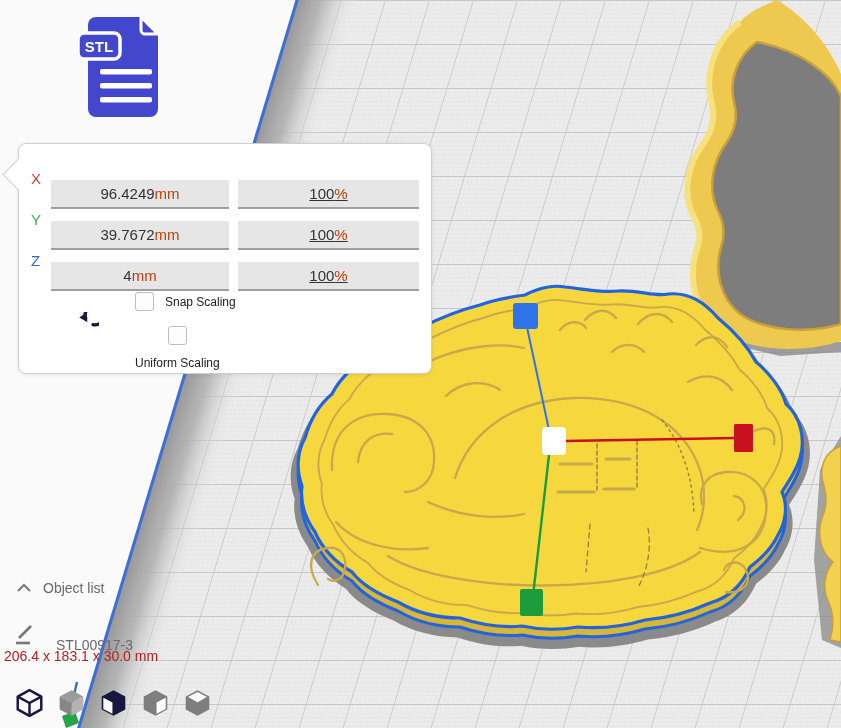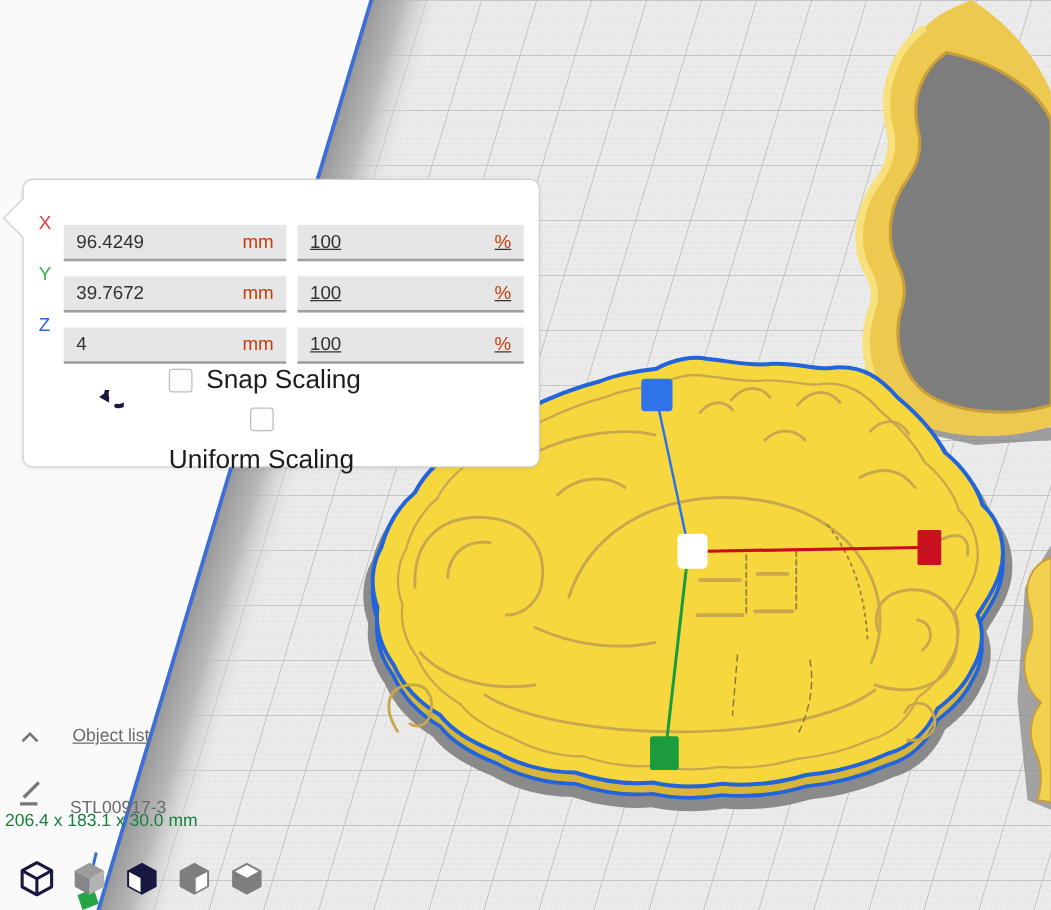--- a/index.html
+++ b/index.html
@@ -25,39 +25,39 @@
     position:absolute;left:-12px;top:19px;width:22px;height:22px;background:#fff;
     border-left:1px solid #cfcfcf;border-bottom:1px solid #cfcfcf;
     transform:rotate(45deg);
   }
   .axis-row{position:absolute;left:12px;height:31px;display:flex;align-items:center;}
   .axis-row.row-x{top:19px;} .axis-row.row-y{top:60px;} .axis-row.row-z{top:101px;}
   .axis-label{width:20px;font-size:15px;font-weight:400;}
   .axis-label.x{color:#e23b3b;} .axis-label.y{color:#3bb14a;} .axis-label.z{color:#3065e0;}
   .field{
     background:#e6e6e6;border-bottom:2px solid #9f9f9f;height:29px;
-    display:flex;align-items:center;justify-content:space-between;
+    display:flex;align-items:center;justify-content:center;
     padding:0 10px;box-sizing:border-box;font-size:15px;color:#333;margin-top:32px;
   }
   .field.mm{width:178px;margin-left:0;}
   .field.pct{width:181px;margin-left:9px;text-decoration:underline;}
   .field .unit{color:#c2410c;}
   .reset-btn{position:absolute;left:50px;top:168px;width:30px;height:32px;cursor:pointer;}
   .cb-row{position:absolute;left:116px;display:flex;align-items:center;gap:11px;}
   .cb-row.first{top:148px;} .cb-row.second{top:182px;flex-direction:column;}
   .checkbox{width:17px;height:17px;background:#fdfdfd;border:1px solid #bdbdbd;border-radius:3px;}
-  .cb-label{font-size:21px;color:#1c1c1c;}
+  .cb-label{font-size:12px;color:#1c1c1c;}
 
   
   .object-list{position:absolute;left:0;top:576px;width:280px;color:#6b6b6b;}
-  .ol-header{position:absolute;left:16px;top:4px;display:flex;align-items:flex-end;gap:26px;text-decoration:underline;}
+  .ol-header{position:absolute;left:16px;top:4px;display:flex;align-items:center;gap:11px;}
   .ol-header .label{font-size:14px;color:#696969;}
   .ol-item{position:absolute;left:14px;top:38px;display:flex;align-items:center;gap:20px;}
   .ol-item .label{font-size:14px;color:#696969;margin-top:23px;}
-  .ol-dims{position:absolute;left:4px;top:72px;font-size:14px;color:#15803d;}
+  .ol-dims{position:absolute;left:4px;top:72px;font-size:14px;color:#b91c1c;}
 
   
   .view-toolbar{position:absolute;left:14px;top:688px;display:flex;gap:11px;}
   .view-btn{width:31px;height:30px;cursor:pointer;}
 </style>
 </head>
 <body>
 
 <div id="viewport">
 
@@ -169,20 +169,31 @@
         <line x1="549" y1="455" x2="533" y2="596" stroke="#1a9c3c" stroke-width="2.4"></line>
         <line x1="566" y1="441" x2="735" y2="438" stroke="#c90f1f" stroke-width="2.6"></line>
         <rect x="513" y="303" width="25" height="26" rx="3" fill="#2e74e8"></rect>
         <rect x="734" y="424" width="19" height="28" rx="1.5" fill="#c8101e"></rect>
         <rect x="520" y="589" width="23" height="27" rx="2" fill="#1d9c3e"></rect>
         <rect x="542" y="427" width="24" height="28" rx="4" fill="#ffffff"></rect>
       </g>
     </g>
   </svg>
 
+  <div class="stl-icon">
+    <svg width="90" height="110" viewBox="0 0 90 110">
+      <path d="M18 5 h46 l16 16 v76 a8 8 0 0 1 -8 8 h-54 a8 8 0 0 1 -8 -8 v-84 a8 8 0 0 1 8 -8 z" fill="#4347cd"></path>
+      <path d="M63 5 l17 17 h-13 a4 4 0 0 1 -4 -4 z" fill="#4347cd" stroke="#ffffff" stroke-width="3"></path>
+      <rect x="22" y="57" width="52" height="5.5" rx="2" fill="#ffffff"></rect>
+      <rect x="22" y="71" width="52" height="5.5" rx="2" fill="#ffffff"></rect>
+      <rect x="22" y="85" width="52" height="5.5" rx="2" fill="#ffffff"></rect>
+      <rect x="0" y="21" width="42" height="26" rx="6" fill="#4347cd" stroke="#ffffff" stroke-width="3.5"></rect>
+      <text x="21" y="40" text-anchor="middle" font-family="Liberation Sans, sans-serif" font-size="15" font-weight="bold" fill="#ffffff">STL</text>
+    </svg>
+  </div>
 
   <div class="scale-panel">
     <div class="notch"></div>
 
     <div class="axis-row row-x">
       <span class="axis-label x">X</span>
       <div class="field mm">
         <span>96.4249</span>
         <span class="unit">mm</span>
       </div>

